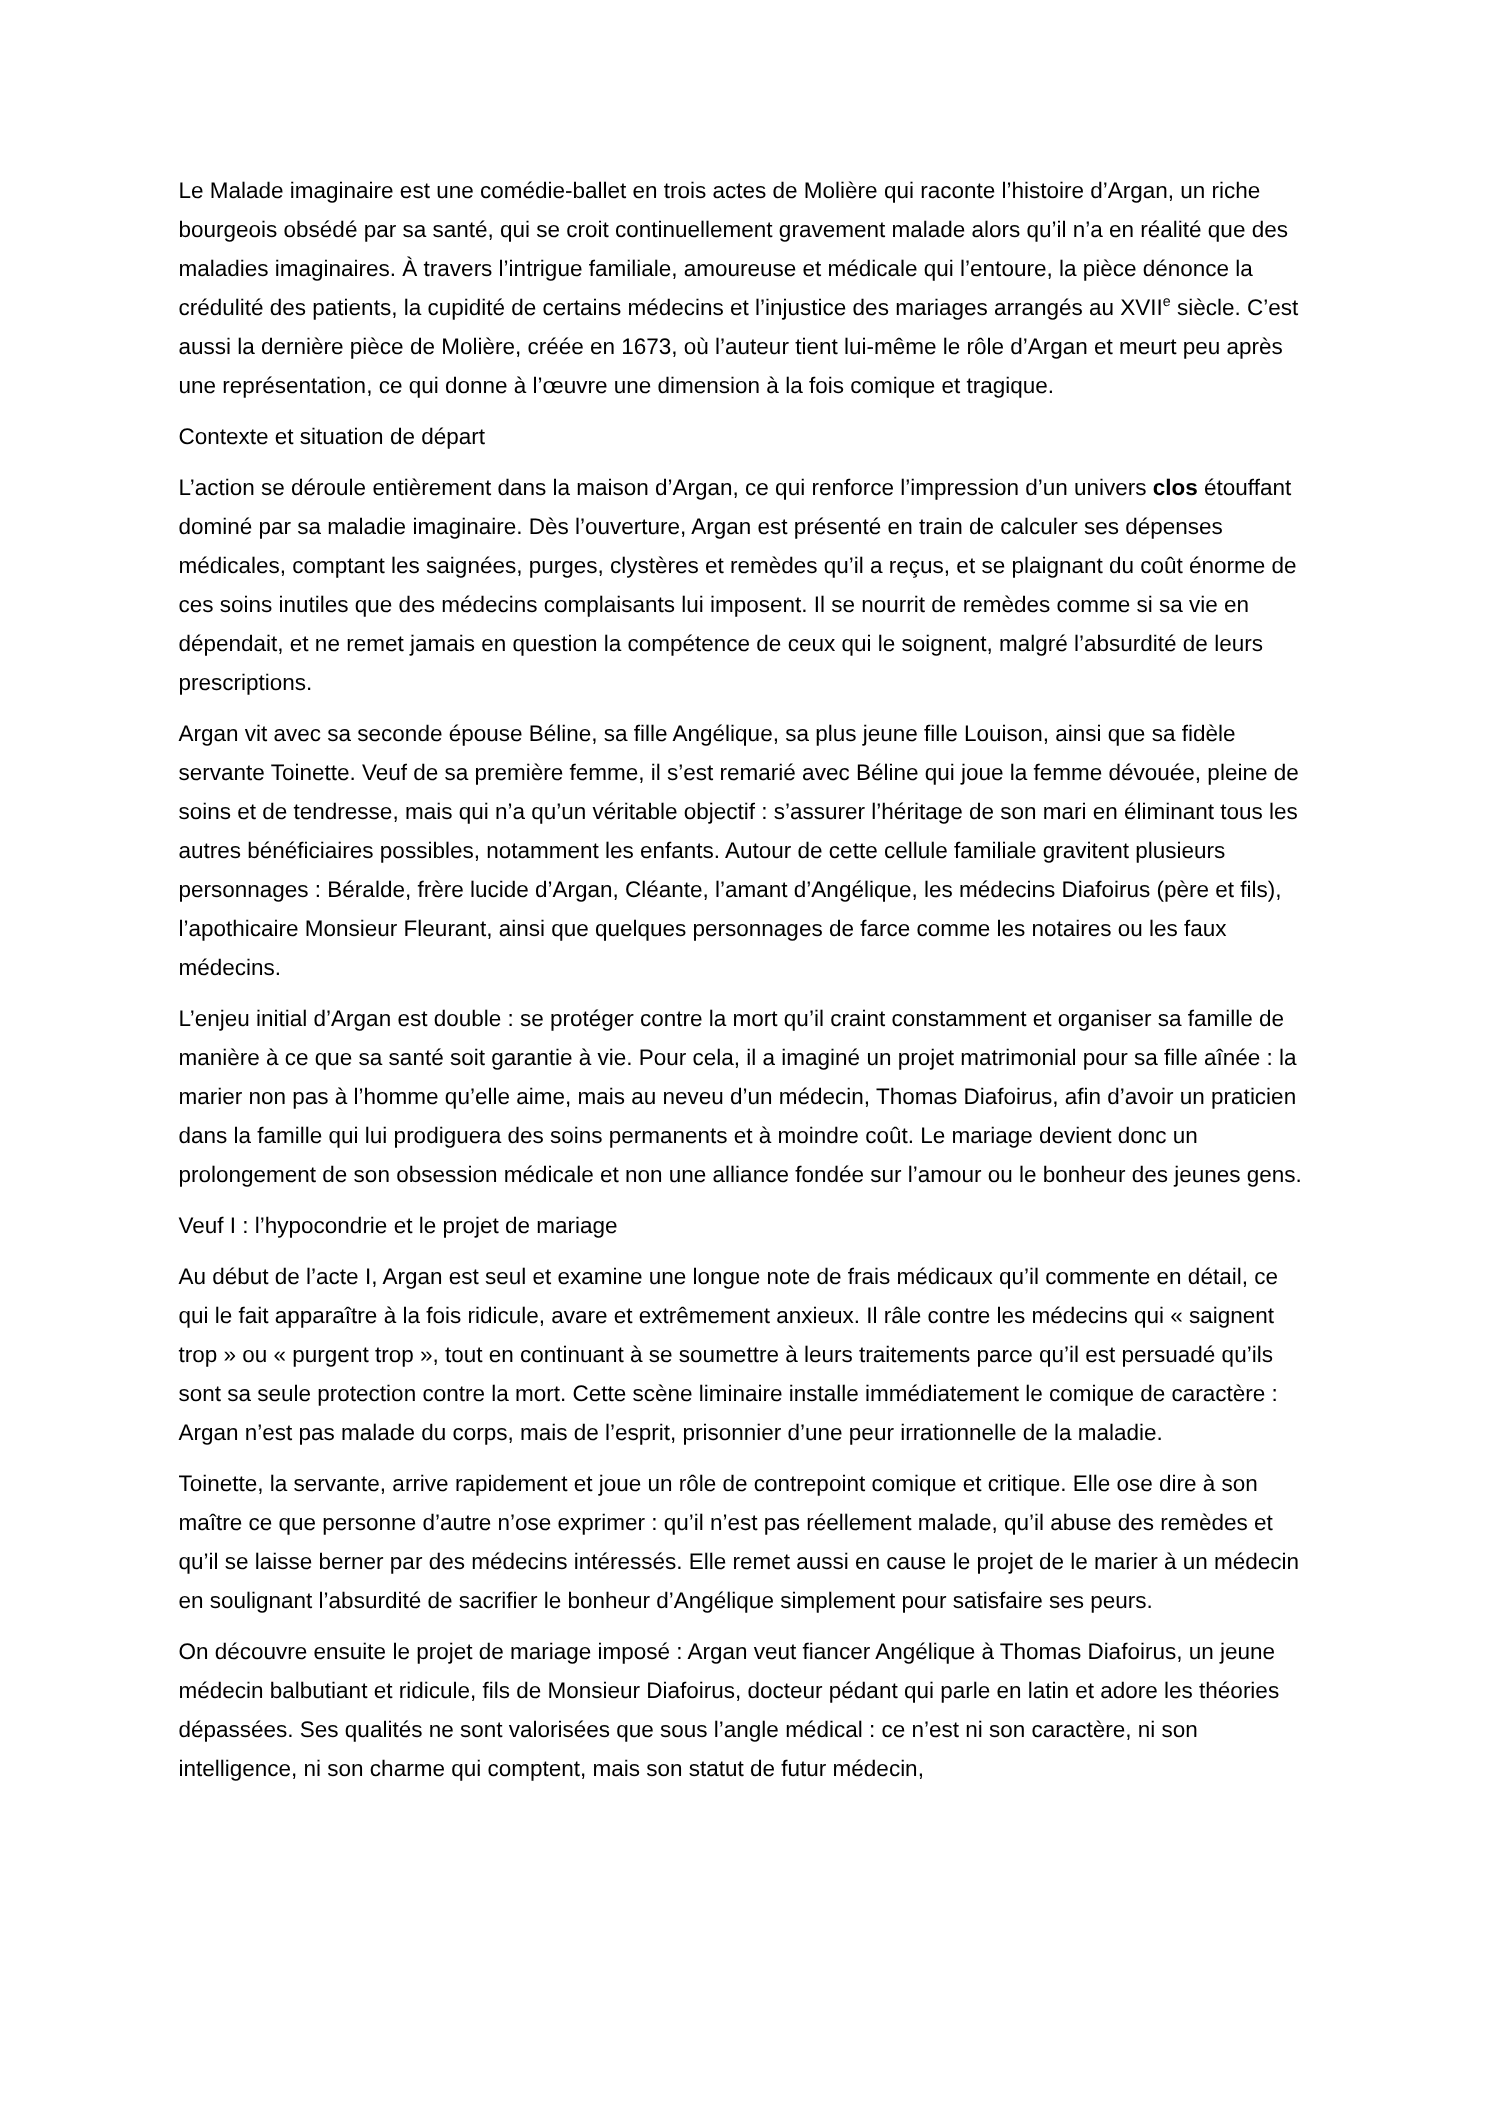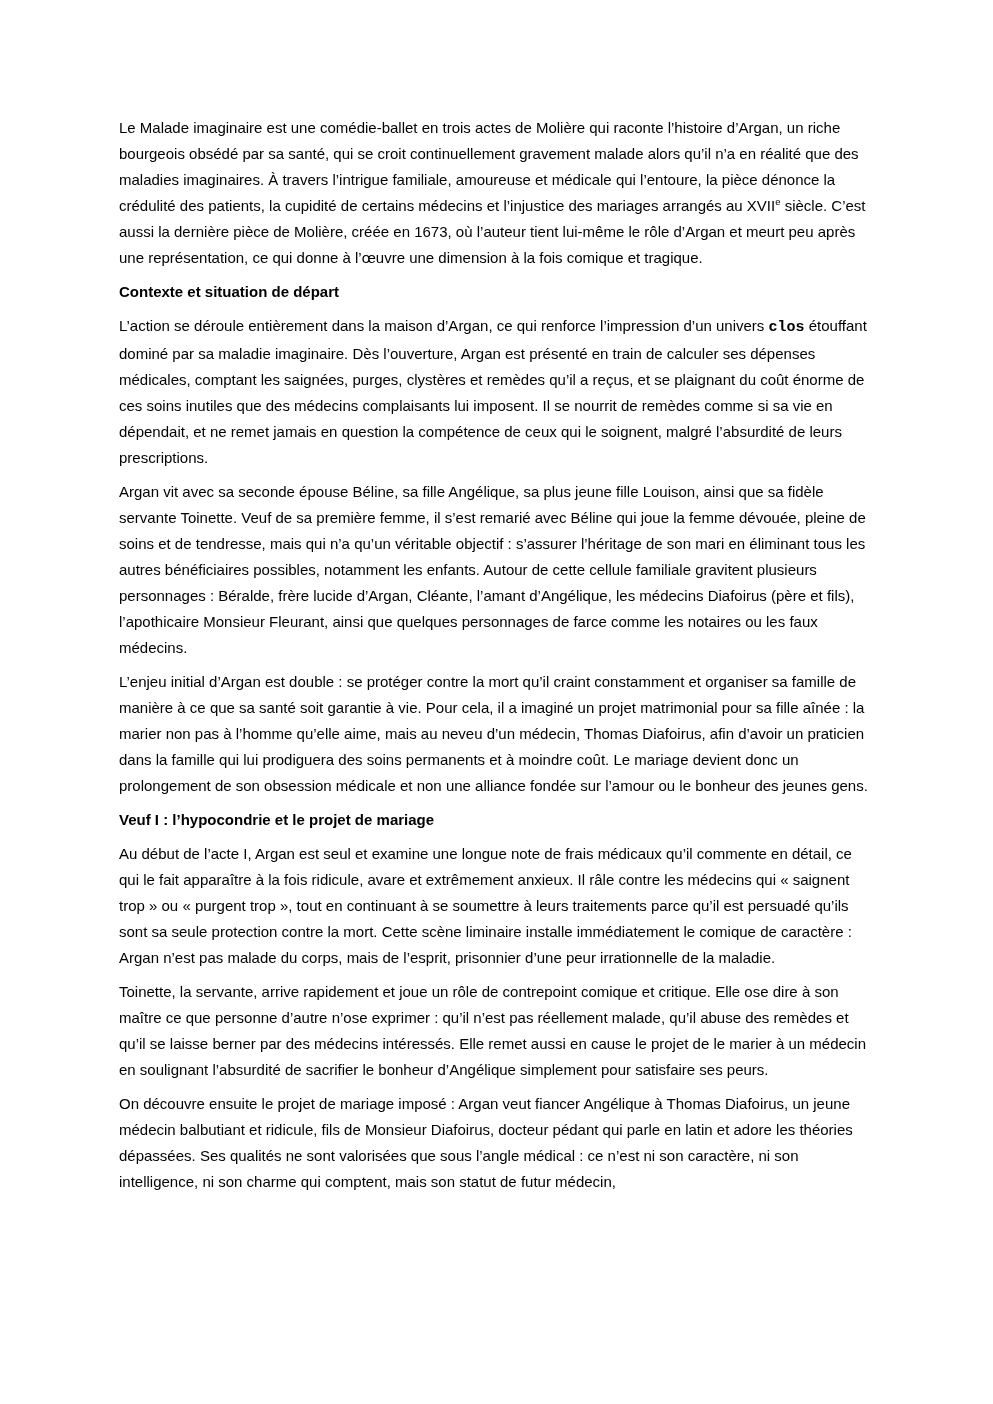--- a/index.html
+++ b/index.html
@@ -25,25 +25,24 @@
     width: 755px;
   }
   .para, .heading {
     font-size: 15px;
     line-height: 26px;
     margin: 0 0 8px 0;
     text-align: left;
     word-spacing: normal;
   }
   .heading {
-    font-weight: 700;
+    font-weight: 400;
   }
   .bold {
     font-weight: 700;
-    font-family: Liberation Mono, monospace;
   }
   sup.sup-run {
     font-size: 9.5px;
     line-height: 0;
     vertical-align: super;
   }
 </style>
 </head>
 <body>
 

